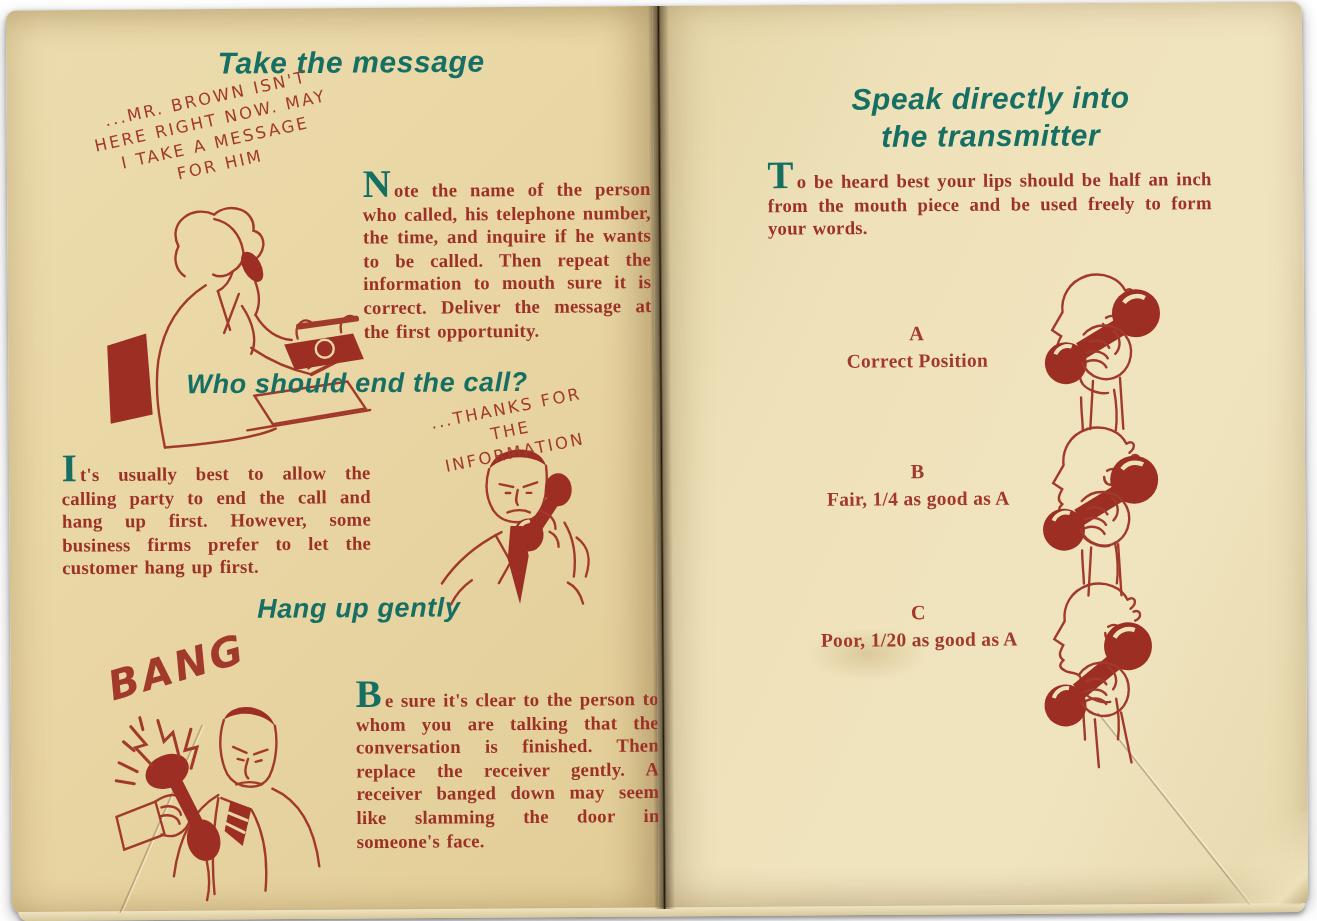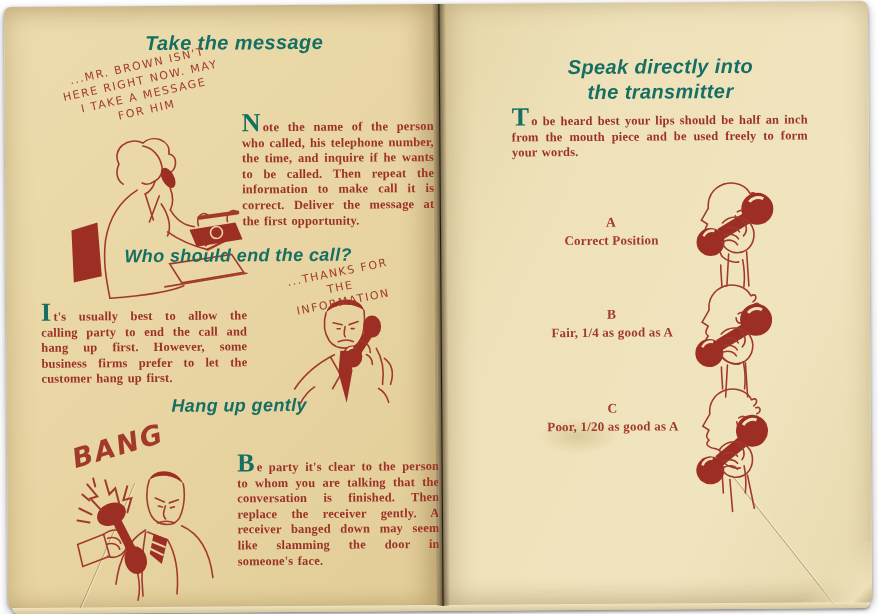--- a/index.html
+++ b/index.html
@@ -78,21 +78,21 @@
       <path d="M115,153 L197,140"></path>
       <path d="M140,96 L186,89 L193,106 L147,113 Z" fill="#9c2e24" stroke="none"></path>
       <circle cx="167" cy="99" r="6" stroke="#e9d6a4" stroke-width="1.6"></circle>
       <path d="M149,92 C146,82 154,77 159,82 M178,88 C176,78 185,74 189,80"></path>
       <path d="M150,84 L188,79" stroke-width="4"></path>
       <path d="M121,76 C128,88 136,92 145,93" stroke-dasharray="none"></path>
       <path d="M60,164 C90,162 120,158 134,152"></path>
     </svg>
 
     <div class="para" style="left:237px;top:112px;width:192px;">
-      <span class="dropcap">N</span><span>ote the name of the person who called, his telephone number, the time, and inquire if he wants to be called. Then repeat the information to make call it is correct. Deliver the message at the first opportunity.</span>
+      <span class="dropcap">N</span><span>ote the name of the person who called, his telephone number, the time, and inquire if he wants to be called. Then repeat the information to mouth sure it is correct. Deliver the message at the first opportunity.</span>
     </div>
 
     <div class="heading" style="left:95px;top:240px;width:275px;font-size:18px;">Who should end the call?</div>
 
     <div class="speech" style="left:262px;top:260px;width:145px;transform:rotate(-11deg);">
       <div>...THANKS FOR</div>
       <div>THE</div>
       <div>INFORMATION</div>
     </div>
 
@@ -144,21 +144,21 @@
       <ellipse cx="86" cy="138" rx="11" ry="14" transform="rotate(-14 86 138)" fill="#9c2e24" stroke="none"></ellipse>
       <path d="M88,152 C90,162 90,170 88,178"></path>
       <path d="M38,62 L48,74 L41,76 L52,88" stroke-width="2"></path>
       <path d="M56,58 L60,72 L66,66 L70,82" stroke-width="2"></path>
       <path d="M78,64 L74,78 L82,76 L78,90" stroke-width="2"></path>
       <path d="M30,86 L42,92 M28,98 L40,100" stroke-width="2"></path>
       <path d="M44,56 L46,64 M33,72 L40,78" stroke-width="2"></path>
     </svg>
 
     <div class="para" style="left:230px;top:452px;width:202px;">
-      <span class="dropcap">B</span><span>e party it's clear to the person to whom you are talking that the conversation is finished. Then replace the receiver gently. A receiver banged down may seem like slamming the door in someone's face.</span>
+      <span class="dropcap">B</span><span>e sure it's clear to the person to whom you are talking that the conversation is finished. Then replace the receiver gently. A receiver banged down may seem like slamming the door in someone's face.</span>
     </div>
 
     <div class="crease crease-l"></div>
   </div>
 
   <div class="page page-right">
 
     <div class="heading" style="left:90px;top:52px;width:270px;font-size:20px;line-height:25px;">
       <div>Speak directly into</div>
       <div>the transmitter</div>

